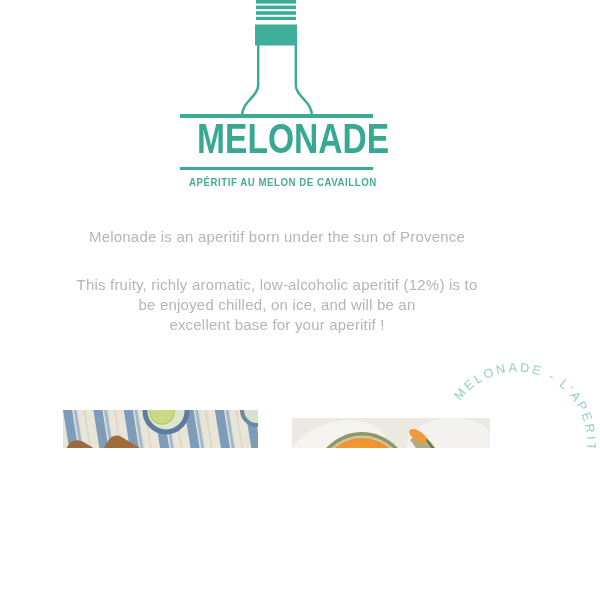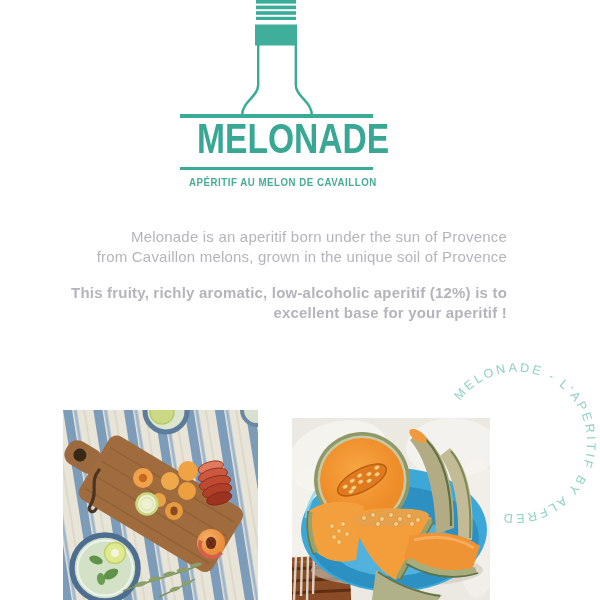--- a/index.html
+++ b/index.html
@@ -1,18 +1,18 @@
 <!DOCTYPE html>
 <html><head>
 <meta charset="utf-8">
 <style>
   * { margin:0; padding:0; box-sizing:border-box; }
   html,body { width:600px; height:600px; }
   body { font-family:"Liberation Sans", sans-serif; background:#ffffff; }
-  .page { position:relative; width:600px; height:600px; overflow:hidden; background:#ffffff; }
+  .page { position:relative; width:600px; height:448px; overflow:hidden; background:#ffffff; }
 
   .bottle-svg { position:absolute; left:234px; top:0; }
 
   .rule { position:absolute; left:180px; width:193px; background:#3aab97; }
   .rule-top { top:114px; height:3.5px; }
   .rule-bottom { top:167px; height:3px; }
 
   .brand-title {
     position:absolute; left:177px; top:116px; width:200px;
     text-align:center; font-size:42px; line-height:46px; font-weight:700;
@@ -21,24 +21,24 @@
   }
   .brand-tagline {
     position:absolute; left:177px; top:176px; width:200px;
     text-align:center; font-size:11px; font-weight:700; letter-spacing:.6px;
     color:#46ab98; transform:scaleX(.88); transform-origin:center;
     white-space:nowrap;
   }
 
   .intro {
     position:absolute; left:47px; top:227px; width:460px;
-    text-align:right; color:#b4b5bb; font-size:15px; line-height:20px;
+    text-align:center; color:#b4b5bb; font-size:15px; line-height:20px;
     letter-spacing:.2px;
   }
-  .intro p + p { margin-top:16px;font-weight:bold; }
+  .intro p + p { margin-top:28px; }
   .intro .line { display:block; }
 
   .stamp-svg { position:absolute; left:428px; top:353px; }
   .stamp-text { font-family:"Liberation Sans",sans-serif; font-size:12.5px; fill:#8ed1c5; letter-spacing:2px; }
 
   .photo { position:absolute; display:block; }
   .photo-left  { left:63px;  top:410px; }
   .photo-right { left:292px; top:418px; }
 </style>
 </head>
@@ -64,24 +64,24 @@
 
   <h1 class="brand-title">MELONADE</h1>
 
   <div class="rule rule-bottom"></div>
 
   <div class="brand-tagline">APÉRITIF AU MELON DE CAVAILLON</div>
 
   <div class="intro">
     <p>
       <span class="line">Melonade is an aperitif born under the sun of Provence</span>
-      <span class="line">from Cavaillon melons, grown in the unique soil of Provence</span>
     </p>
     <p>
       <span class="line">This fruity, richly aromatic, low-alcoholic aperitif (12%) is to</span>
+      <span class="line">be enjoyed chilled, on ice, and will be an</span>
       <span class="line">excellent base for your aperitif !</span>
     </p>
   </div>
 
   <svg class="stamp-svg" width="180" height="180" viewBox="0 0 180 180">
     <defs>
       <path id="stampCircle" d="M 32.1 47.9 A 70 70 0 1 1 143.9 132.1 A 70 70 0 1 1 32.1 47.9" fill="none"></path>
     </defs>
     <text class="stamp-text">
       <textPath href="#stampCircle" startOffset="0" textLength="302" lengthAdjust="spacing">MELONADE - L'APERITIF BY ALFRED</textPath>

